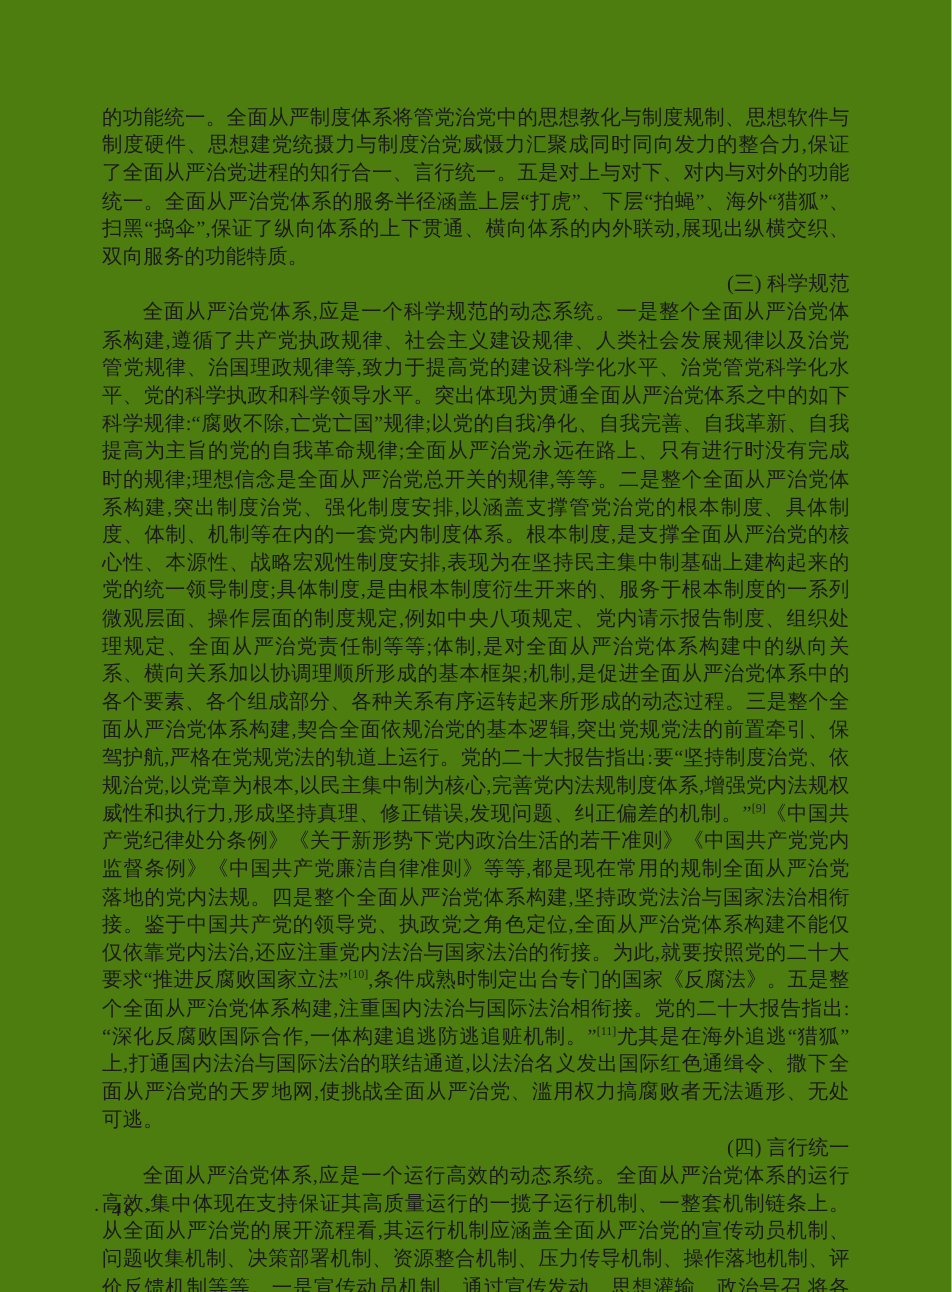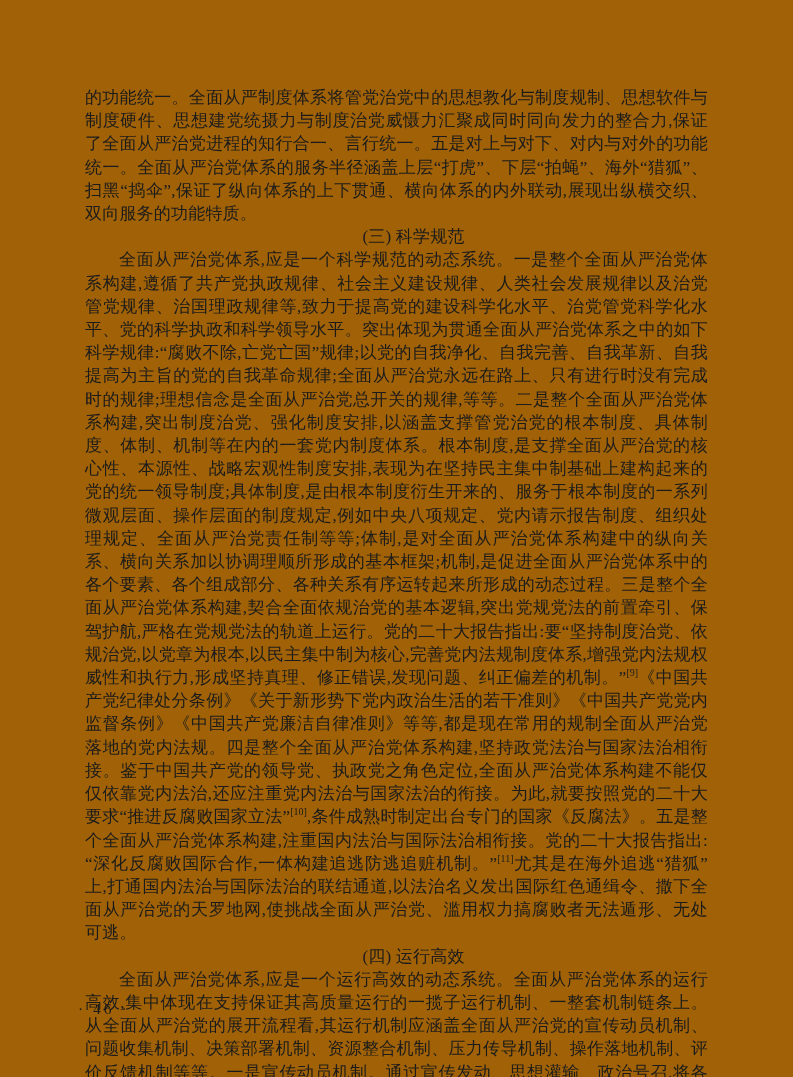--- a/index.html
+++ b/index.html
@@ -4,21 +4,21 @@
 <style>
   html, body {
     margin: 0;
     padding: 0;
     background: #ffffff;
   }
   .page {
     position: relative;
     width: 793px;
     height: 1077px;
-    background: #a16207;
+    background: #4d7c0f;
     box-sizing: border-box;
     padding: 86px 85px 0 85px;
     font-family: "Liberation Serif", "DejaVu Serif", serif;
     color: #1b1b1b;
     overflow: hidden;
   }
   .text-block {
     width: 623px;
   }
   .para, .heading {
@@ -30,21 +30,21 @@
     text-justify: inter-character;
     letter-spacing: 0.2px;
   }
   .indent {
     text-indent: 2em;
   }
   .no-indent {
     text-indent: 0;
   }
   .heading {
-    text-align: center;
+    text-align: right;
   }
   sup.footnote-ref {
     font-size: 10px;
     line-height: 0;
     vertical-align: super;
     letter-spacing: 0;
   }
   .page-number {
     position: absolute;
     left: 78px;
@@ -59,20 +59,20 @@
 
 <div class="page">
   <div class="text-block">
 
     <p class="para no-indent">的功能统一。全面从严制度体系将管党治党中的思想教化与制度规制、思想软件与制度硬件、思想建党统摄力与制度治党威慑力汇聚成同时同向发力的整合力,保证了全面从严治党进程的知行合一、言行统一。五是对上与对下、对内与对外的功能统一。全面从严治党体系的服务半径涵盖上层“打虎”、下层“拍蝇”、海外“猎狐”、扫黑“捣伞”,保证了纵向体系的上下贯通、横向体系的内外联动,展现出纵横交织、双向服务的功能特质。</p>
 
     <p class="heading indent">(三) 科学规范</p>
 
     <p class="para indent"><span>全面从严治党体系,应是一个科学规范的动态系统。一是整个全面从严治党体系构建,遵循了共产党执政规律、社会主义建设规律、人类社会发展规律以及治党管党规律、治国理政规律等,致力于提高党的建设科学化水平、治党管党科学化水平、党的科学执政和科学领导水平。突出体现为贯通全面从严治党体系之中的如下科学规律:“腐败不除,亡党亡国”规律;以党的自我净化、自我完善、自我革新、自我提高为主旨的党的自我革命规律;全面从严治党永远在路上、只有进行时没有完成时的规律;理想信念是全面从严治党总开关的规律,等等。二是整个全面从严治党体系构建,突出制度治党、强化制度安排,以涵盖支撑管党治党的根本制度、具体制度、体制、机制等在内的一套党内制度体系。根本制度,是支撑全面从严治党的核心性、本源性、战略宏观性制度安排,表现为在坚持民主集中制基础上建构起来的党的统一领导制度;具体制度,是由根本制度衍生开来的、服务于根本制度的一系列微观层面、操作层面的制度规定,例如中央八项规定、党内请示报告制度、组织处理规定、全面从严治党责任制等等;体制,是对全面从严治党体系构建中的纵向关系、横向关系加以协调理顺所形成的基本框架;机制,是促进全面从严治党体系中的各个要素、各个组成部分、各种关系有序运转起来所形成的动态过程。三是整个全面从严治党体系构建,契合全面依规治党的基本逻辑,突出党规党法的前置牵引、保驾护航,严格在党规党法的轨道上运行。党的二十大报告指出:要“坚持制度治党、依规治党,以党章为根本,以民主集中制为核心,完善党内法规制度体系,增强党内法规权威性和执行力,形成坚持真理、修正错误,发现问题、纠正偏差的机制。”</span><sup class="footnote-ref">[9]</sup><span>《中国共产党纪律处分条例》《关于新形势下党内政治生活的若干准则》《中国共产党党内监督条例》《中国共产党廉洁自律准则》等等,都是现在常用的规制全面从严治党落地的党内法规。四是整个全面从严治党体系构建,坚持政党法治与国家法治相衔接。鉴于中国共产党的领导党、执政党之角色定位,全面从严治党体系构建不能仅仅依靠党内法治,还应注重党内法治与国家法治的衔接。为此,就要按照党的二十大要求“推进反腐败国家立法”</span><sup class="footnote-ref">[10]</sup><span>,条件成熟时制定出台专门的国家《反腐法》。五是整个全面从严治党体系构建,注重国内法治与国际法治相衔接。党的二十大报告指出:“深化反腐败国际合作,一体构建追逃防逃追赃机制。”</span><sup class="footnote-ref">[11]</sup><span>尤其是在海外追逃“猎狐”上,打通国内法治与国际法治的联结通道,以法治名义发出国际红色通缉令、撒下全面从严治党的天罗地网,使挑战全面从严治党、滥用权力搞腐败者无法遁形、无处可逃。</span></p>
 
-    <p class="heading indent">(四) 运行高效</p>
+    <p class="heading indent">(四) 言行统一</p>
 
     <p class="para indent">全面从严治党体系,应是一个运行高效的动态系统。全面从严治党体系的运行高效,集中体现在支持保证其高质量运行的一揽子运行机制、一整套机制链条上。从全面从严治党的展开流程看,其运行机制应涵盖全面从严治党的宣传动员机制、问题收集机制、决策部署机制、资源整合机制、压力传导机制、操作落地机制、评价反馈机制等等。一是宣传动员机制。通过宣传发动、思想灌输、政治号召,将各级党组织、党员干部、社会各界群众等动员起来,形成抓全面从严治党的全党全国全民全军全网总动员。尤其是,重点聚焦广大党员干部,要从原理上、逻辑上讲清楚抓全面从严治党“我必在场”,从利益相关性</p>
 
   </div>
 
   <div class="page-number">· 46 ·</div>
 </div>
 
 </body></html>

